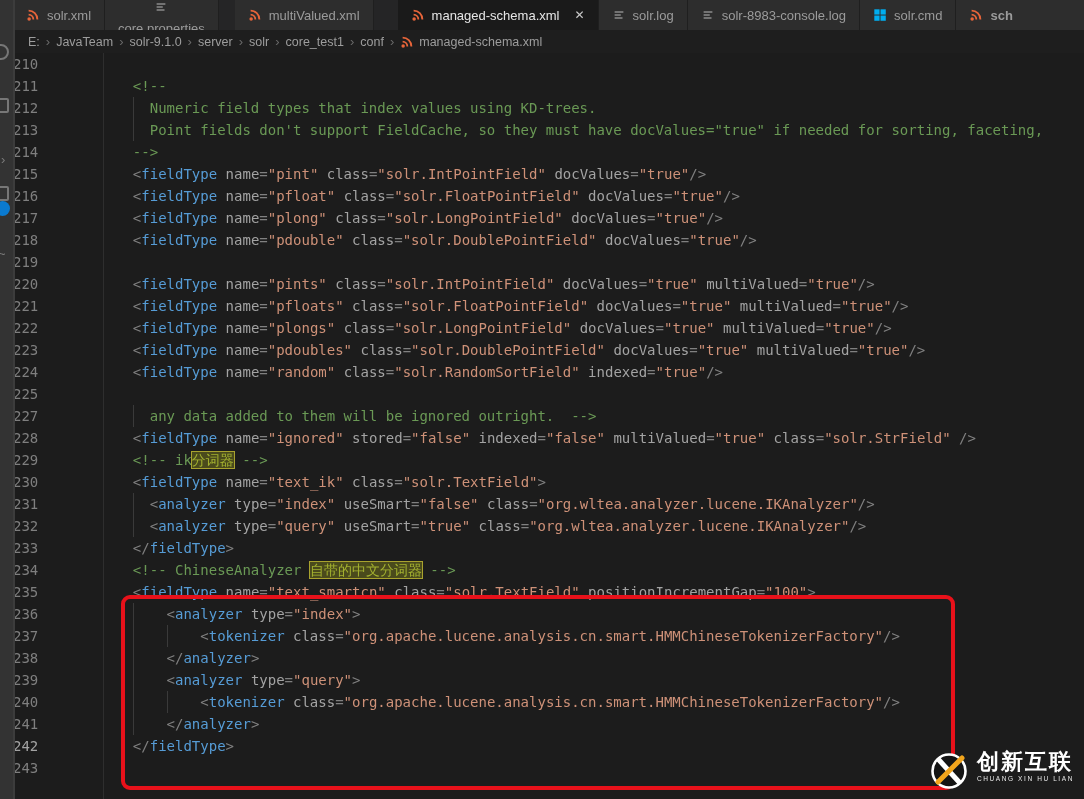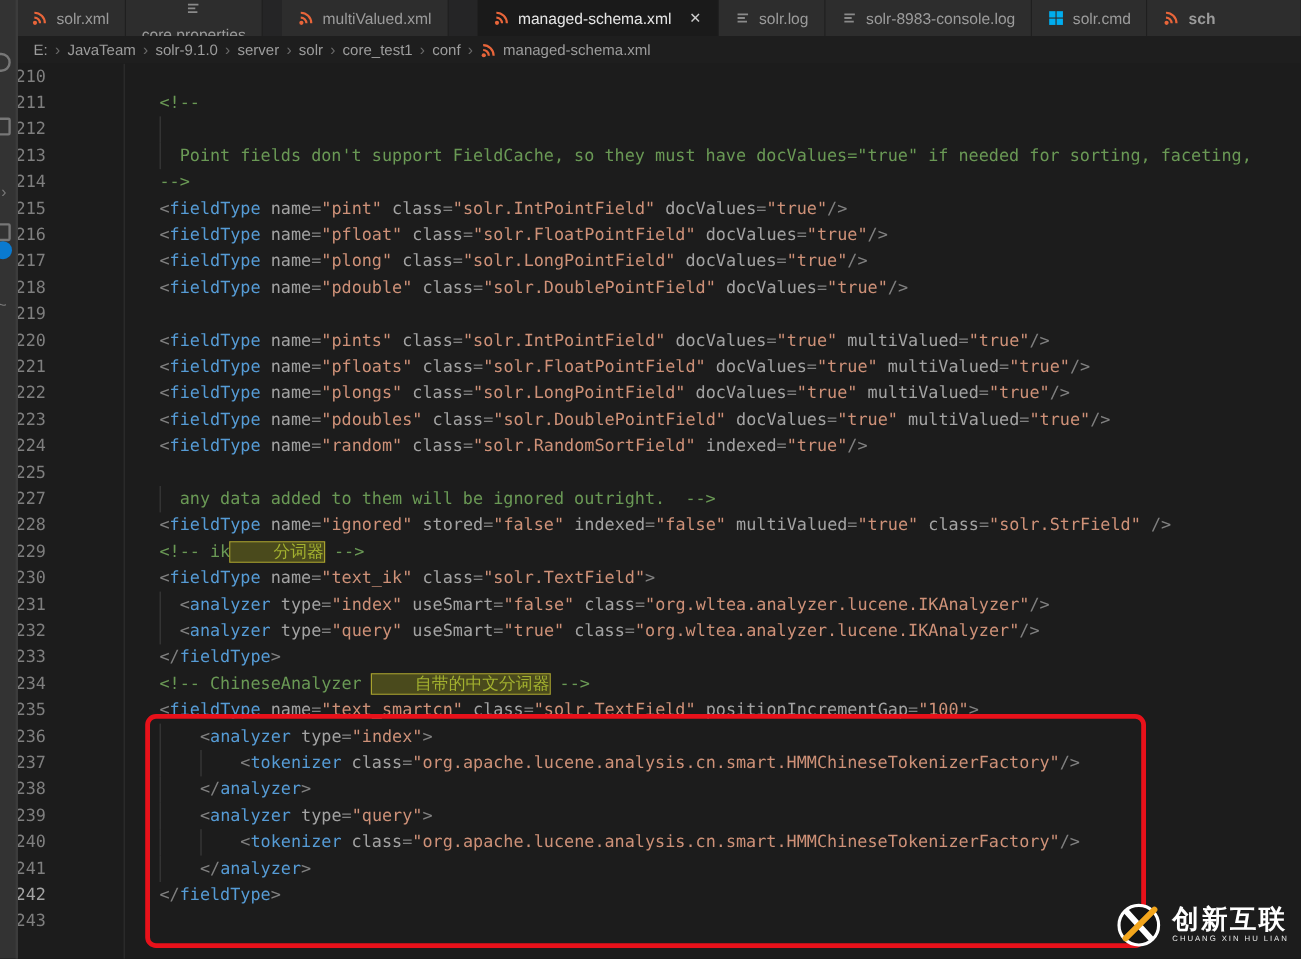--- a/index.html
+++ b/index.html
@@ -48,29 +48,29 @@
   .ln.cur{color:#a3a3a3;}
   .lcontent{margin-left:36px;white-space:pre;position:relative;flex:none;}
   .ind{position:absolute;top:0;width:1px;height:22px;background:#3a3a3a;}
   
   .p{color:#808080}
   .t{color:#569cd6}
   .a{color:#a3a3a3}
   .s{color:#ce9178}
   .c{color:#6a9955}
   .w{color:#d4d4d4}
-  .h{color:#a3b12f;background:#4a4a1c;outline:1px solid #a8a22e;padding-left:36px;}
+  .h{color:#a3b12f;background:#4a4a1c;outline:1px solid #a8a22e;}
   
   .redbox{
     position:absolute;left:121px;top:595px;width:826px;height:187px;
     border:4px solid #e8111a;border-radius:9px;z-index:6;pointer-events:none;
   }
   
   .watermark{
-    position:absolute;right:10px;bottom:8px;display:flex;align-items:center;gap:8px;z-index:7;
+    position:absolute;right:10px;bottom:8px;display:flex;align-items:flex-start;gap:8px;z-index:7;
   }
   .wm-text{display:flex;flex-direction:column;line-height:1;}
   .wm-title{color:#ffffff;font-size:22px;font-weight:bold;letter-spacing:2px;font-family:"Liberation Sans",sans-serif;}
   .wm-sub{color:#e8e8e8;font-size:6.5px;letter-spacing:1.6px;margin-top:3px;}
 </style>
 </head>
 <body>
 
 <div class="activity-bar">
   <div class="ab-circle" style="top:44px"></div>
@@ -205,21 +205,21 @@
     <div class="line">
       <div class="ln">210</div>
       <div class="lcontent"></div>
     </div>
     <div class="line">
       <div class="ln">211</div>
       <div class="lcontent"><span class="c">  &lt;!--</span></div>
     </div>
     <div class="line">
       <div class="ln">212</div>
-      <div class="lcontent"><span class="ind" style="left: 16.86px;"></span></div>
+      <div class="lcontent"><span class="ind" style="left: 16.86px;"></span><span class="c">    Numeric field types that index values using KD-trees.</span></div>
     </div>
     <div class="line">
       <div class="ln">213</div>
       <div class="lcontent"><span class="ind" style="left: 16.86px;"></span><span class="c">    Point fields don't support FieldCache, so they must have docValues="true" if needed for sorting, faceting,</span></div>
     </div>
     <div class="line">
       <div class="ln">214</div>
       <div class="lcontent"><span class="c">  --&gt;</span></div>
     </div>
     <div class="line">

